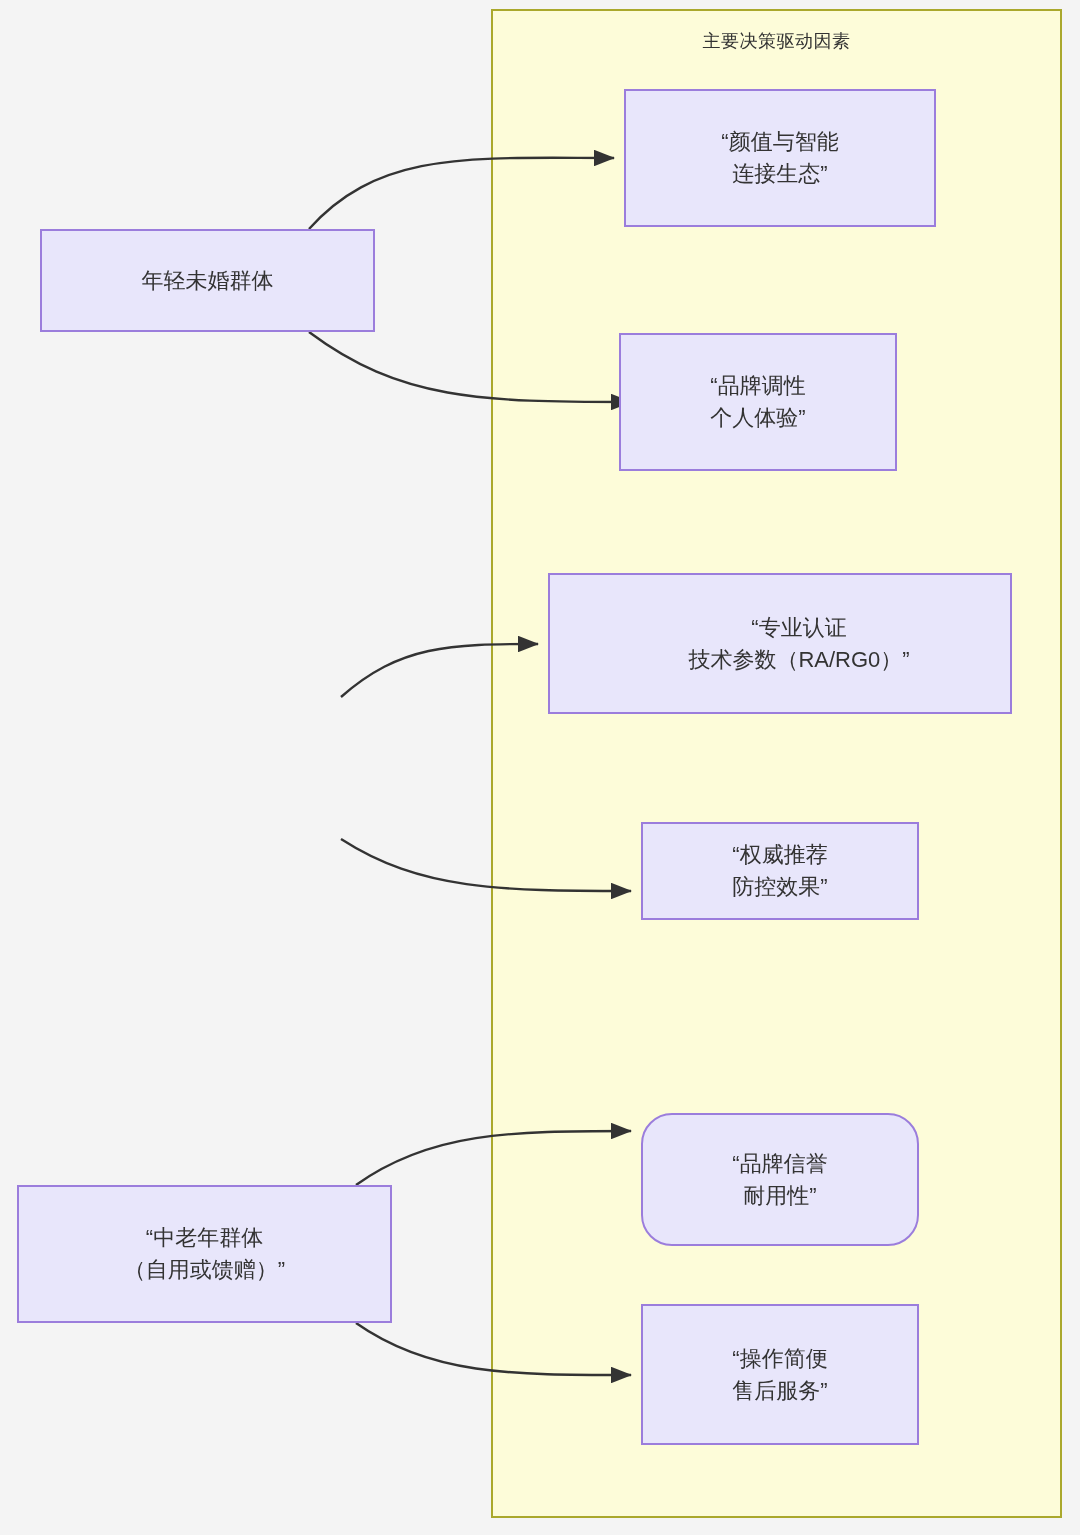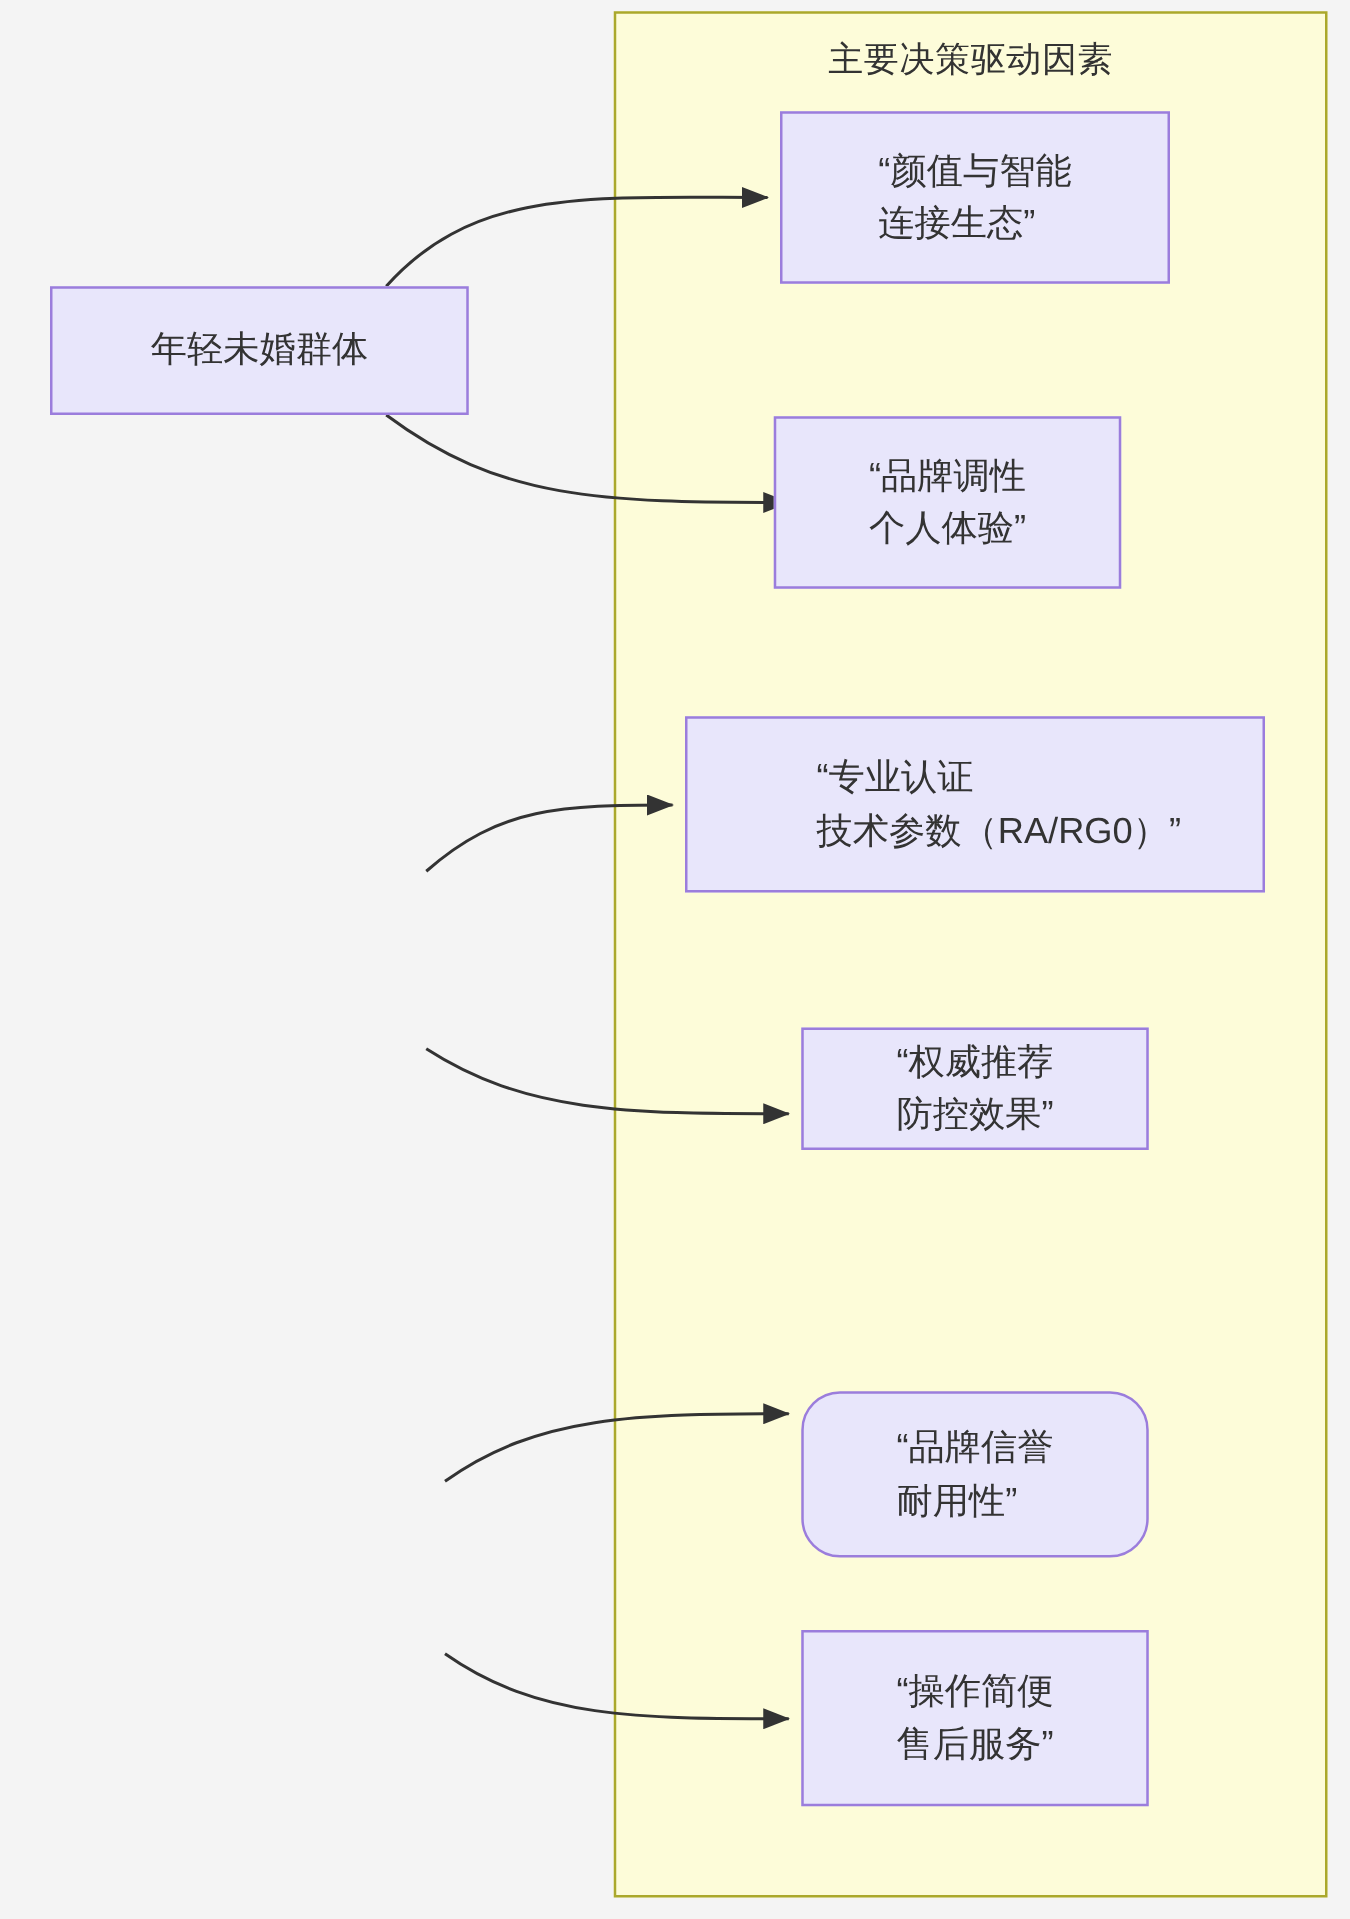--- a/index.html
+++ b/index.html
@@ -30,21 +30,21 @@
     background: #fdfcd9;
     border: 2px solid #aaa82c;
     box-sizing: border-box;
   }
   .panel-title {
     position: absolute;
     left: 0;
     right: 0;
     top: 18px;
     text-align: center;
-    font-size: 28px;
+    font-size: 18px;
     color: #333333;
     letter-spacing: 0.5px;
     white-space: pre;
   }
 
   
   .edges {
     position: absolute;
     left: 0;
     top: 0;
@@ -55,23 +55,23 @@
 
   
   .node {
     position: absolute;
     box-sizing: border-box;
     background: #e8e6fb;
     border: 2px solid #9b7ddc;
     display: flex;
     align-items: center;
     justify-content: center;
-    text-align: left;
+    text-align: center;
     color: #333333;
-    font-size: 29px;
+    font-size: 22px;
     line-height: 1.45;
     white-space: pre-line;
     padding: 4px 10px;
   }
 
   
   #node-young    { left: 40px;  top: 229px;  width: 335px; height: 103px; }
   #node-parents  { left: 33px;  top: 697px;  width: 344px; height: 142px; }
   #node-senior   { left: 17px;  top: 1185px; width: 375px; height: 138px; }
 
@@ -108,20 +108,22 @@
     <path d="M 341,839 C 420,890 500,891 631,891" fill="none" stroke="#333333" stroke-width="2.4" marker-end="url(#arrowhead)"></path>
 
     <path d="M 356,1185 C 430,1132 510,1131 631,1131" fill="none" stroke="#333333" stroke-width="2.4" marker-end="url(#arrowhead)"></path>
 
     <path d="M 356,1323 C 430,1375 510,1375 631,1375" fill="none" stroke="#333333" stroke-width="2.4" marker-end="url(#arrowhead)"></path>
   </svg>
 
   <div class="node" id="node-young">年轻未婚群体</div>
 
 
+  <div class="node" id="node-senior">“中老年群体
+（自用或馈赠）”</div>
 
   <div class="node" id="node-driver-1">“颜值与智能
 连接生态”</div>
 
   <div class="node" id="node-driver-2">“品牌调性
 个人体验”</div>
 
   <div class="node" id="node-driver-3">“专业认证
 技术参数（RA/RG0）”</div>
 

